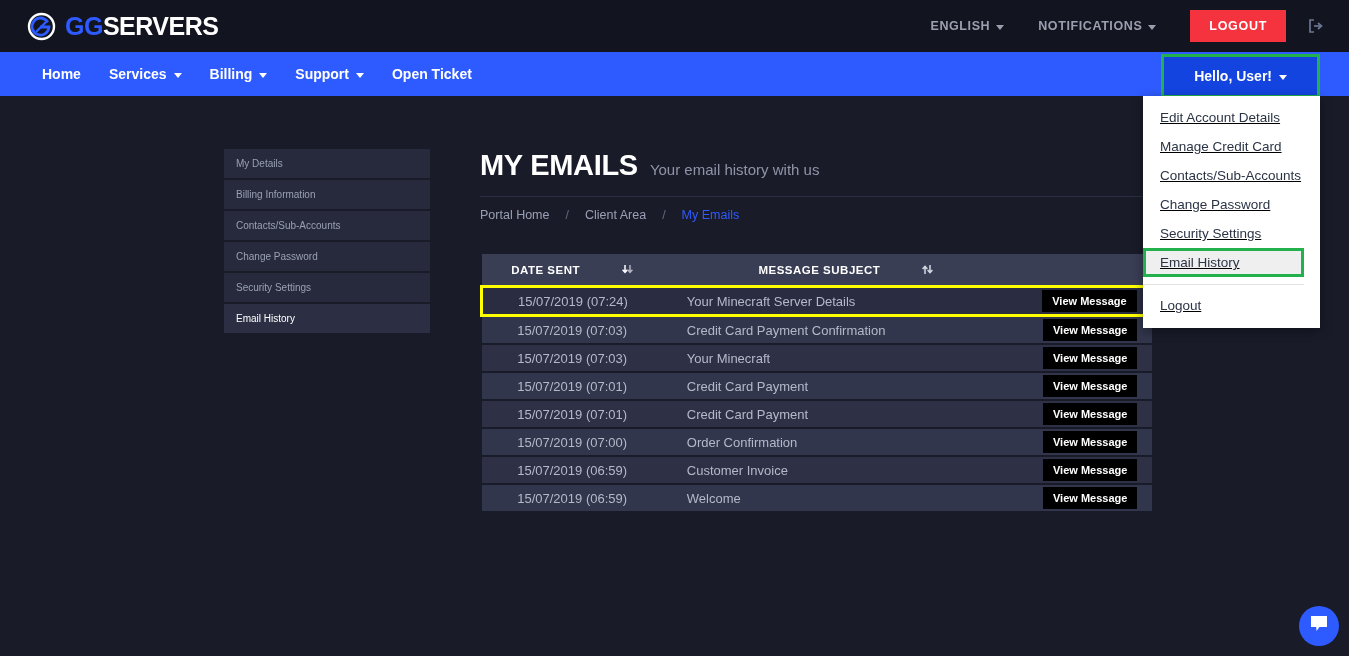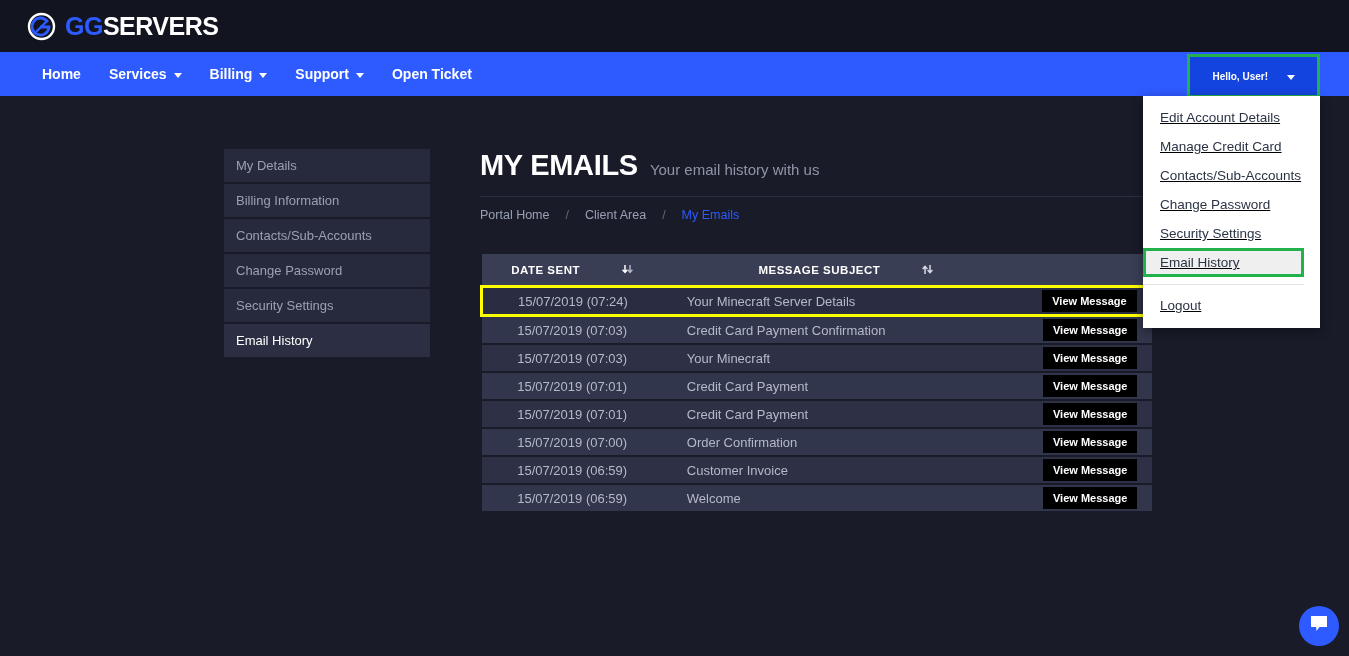--- a/index.html
+++ b/index.html
@@ -79,23 +79,23 @@
     color: #ffffff; font-size: 14px; font-weight: 700;
     padding: 0 14px; cursor: pointer;
     display: flex; align-items: center; gap: 7px;
     white-space: nowrap;
   }
   .mainnav-inner { display: flex; margin-left: 28px; }
 
   .hello-btn {
     position: absolute; right: 29px; top: 2px;
     background: #1344e0;
-    color: #fff; font-size: 10px; font-weight: 700;
-    padding: 10px 22px; cursor: pointer;
-    display: flex; align-items: center; gap: 19px;
+    color: #fff; font-size: 14px; font-weight: 700;
+    padding: 10px 30px; cursor: pointer;
+    display: flex; align-items: center; gap: 7px;
     border: 3px solid #22b14c;
     height: 44px;
   }
 
   
   .acct-dropdown {
     position: absolute; right: 29px; top: 96px;
     width: 177px; background: #ffffff;
     box-shadow: 0 3px 10px rgba(0,0,0,.4);
     z-index: 50; padding: 7px 16px 8px 0; text-decoration: underline;
@@ -122,21 +122,21 @@
     font-size: 12.5px; font-weight: 700; letter-spacing: 0.5px;
   }
   .sidebar-header .sh-label { flex: 1; margin-left: 9px; }
   .chevron-up {
     width: 9px; height: 9px;
     border-left: 1.8px solid #fff; border-top: 1.8px solid #fff;
     transform: rotate(45deg); position: relative; top: 2px;
   }
   .sidebar-item {
     background: #272a3c; color: #9aa0b4;
-    font-size: 13px; padding: 9px 12px;
+    font-size: 10px; padding: 9px 12px;
     border-bottom: 2px solid #191b29;
     cursor: pointer;
   }
   .sidebar-item.active { color: #ffffff; background: #2c2f43; }
 
   
   .content { margin-left: 50px; width: 673px; flex: none; }
   .page-title-row {
     display: flex; align-items: baseline; gap: 12px;
     padding-bottom: 14px;
@@ -234,20 +234,38 @@
         <path d="M20 9 A8.5 8.5 0 1 0 22 15 L14.5 15" fill="none" stroke="#2e5bff" stroke-width="2.8" stroke-linecap="square"></path>
         <path d="M9 20 L20 9" stroke="#2e5bff" stroke-width="2.4"></path>
       </svg>
     </span>
     <span class="logo-text">
       <span class="logo-gg">GG</span><span class="logo-servers">SERVERS</span>
     </span>
   </div>
 
 
+  <div class="topright">
+    <div class="topright-item">
+      <span>ENGLISH</span>
+      <span class="caret"></span>
+    </div>
+    <div class="topright-item">
+      <span>NOTIFICATIONS</span>
+      <span class="caret"></span>
+    </div>
+    <button class="logout-btn">LOGOUT</button>
+    <span class="signout-icon">
+      <svg width="16" height="16" viewBox="0 0 16 16">
+        <path d="M6 2 H2 V14 H6" fill="none" stroke="#6d7490" stroke-width="1.7"></path>
+        <path d="M6 8 H13" stroke="#6d7490" stroke-width="1.7"></path>
+        <path d="M10 5 L13.5 8 L10 11" fill="none" stroke="#6d7490" stroke-width="1.7"></path>
+      </svg>
+    </span>
+  </div>
 </div>
 
 <div class="mainnav">
   <div class="mainnav-inner">
     <div class="mainnav-item">
       <span>Home</span>
     </div>
     <div class="mainnav-item">
       <span>Services</span>
       <span class="caret"></span>

